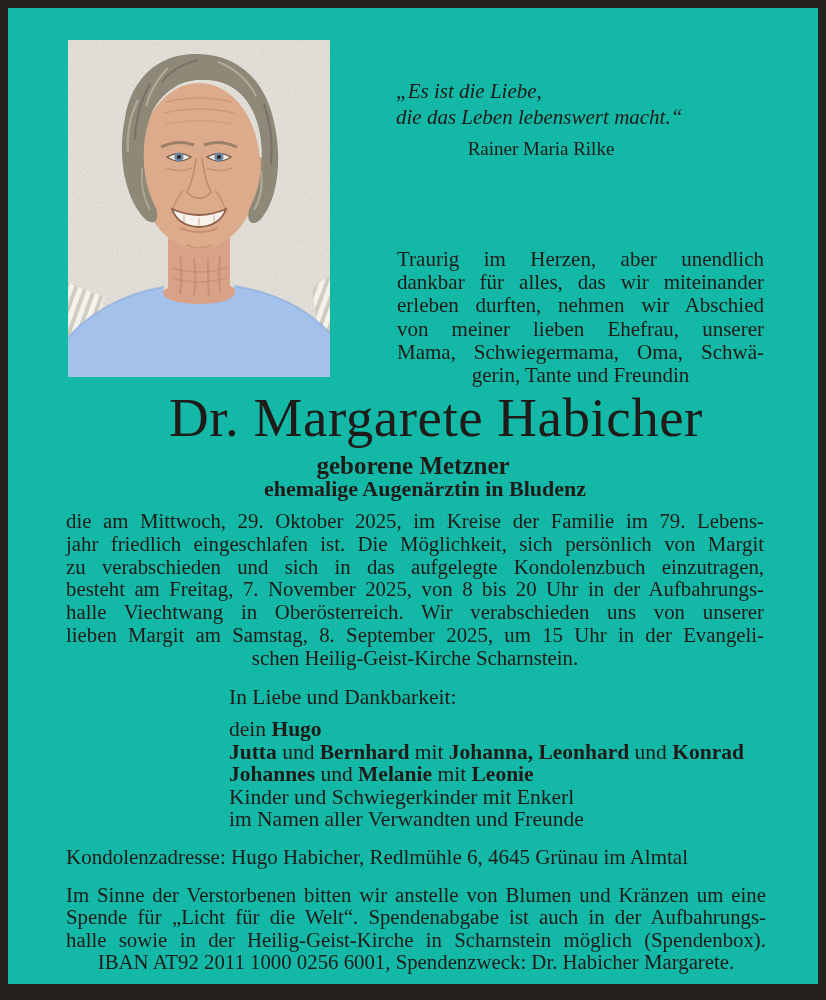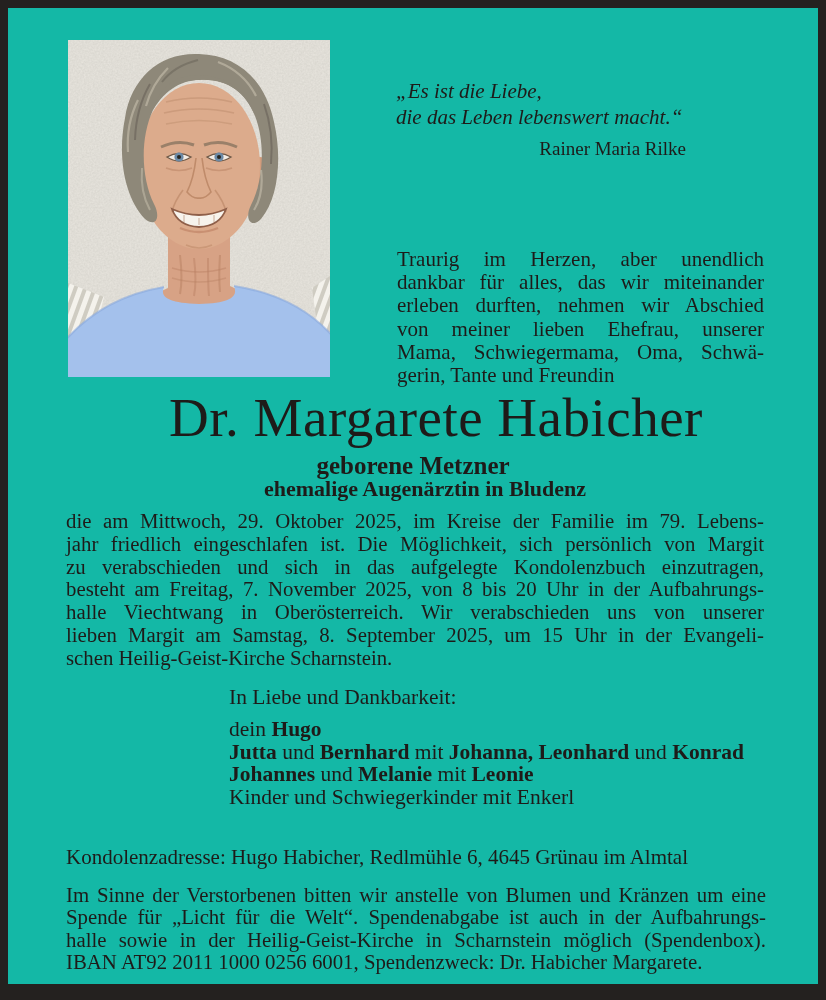--- a/index.html
+++ b/index.html
@@ -18,28 +18,28 @@
   .photo{
     position:absolute;left:60px;top:32px;width:262px;height:337px;
     overflow:hidden;
   }
   .quote{
     position:absolute;left:388px;top:70px;width:300px;
     font-style:italic;font-size:21px;line-height:26px;
   }
   .quote-attrib{
     font-style:normal;font-size:19px;line-height:22px;
-    text-align:right;padding-right:10px;margin-top:8px;
+    text-align:center;padding-right:10px;margin-top:8px;
   }
   .intro{
     position:absolute;left:389px;top:240px;width:367px;
     font-size:21px;line-height:23.2px;
   }
   .jline{text-align:justify;text-align-last:justify;}
-  .lline{text-align:left;}
+  .lline{text-align:center;}
   .name{
     position:absolute;left:0;top:378px;width:810px;
     margin:0;font-weight:normal;
     font-size:55px;line-height:64px;letter-spacing:0.5px;
     text-align:center;
     padding-left:23px;
   }
   .birth-name{
     position:absolute;left:0;top:446px;width:810px;
     font-size:25px;line-height:23px;font-weight:bold;text-align:center;
@@ -183,20 +183,21 @@
     <div class="jline">lieben Margit am Samstag, 8. September 2025, um 15 Uhr in der Evangeli-</div>
     <div class="lline">schen Heilig-Geist-Kirche Scharnstein.</div>
   </div>
 
   <div class="farewell">
     <div class="farewell-heading">In Liebe und Dankbarkeit:</div>
     <div class="f-line"><span>dein </span><span class="b">Hugo</span></div>
     <div class="f-line"><span class="b">Jutta</span><span> und </span><span class="b">Bernhard</span><span> mit </span><span class="b">Johanna, Leonhard</span><span> und </span><span class="b">Konrad</span></div>
     <div class="f-line"><span class="b">Johannes</span><span> und </span><span class="b">Melanie</span><span> mit </span><span class="b">Leonie</span></div>
     <div class="f-line">Kinder und Schwiegerkinder mit Enkerl</div>
+    <div class="f-line">im Namen aller Verwandten und Freunde</div>
   </div>
 
   <div class="condolence">Kondolenzadresse: Hugo Habicher, Redlmühle 6, 4645 Grünau im Almtal</div>
 
   <div class="donation">
     <div class="jline">Im Sinne der Verstorbenen bitten wir anstelle von Blumen und Kränzen um eine</div>
     <div class="jline">Spende für „Licht für die Welt“. Spendenabgabe ist auch in der Aufbahrungs-</div>
     <div class="jline">halle sowie in der Heilig-Geist-Kirche in Scharnstein möglich (Spendenbox).</div>
     <div class="lline">IBAN AT92 2011 1000 0256 6001, Spendenzweck: Dr. Habicher Margarete.</div>
   </div>

